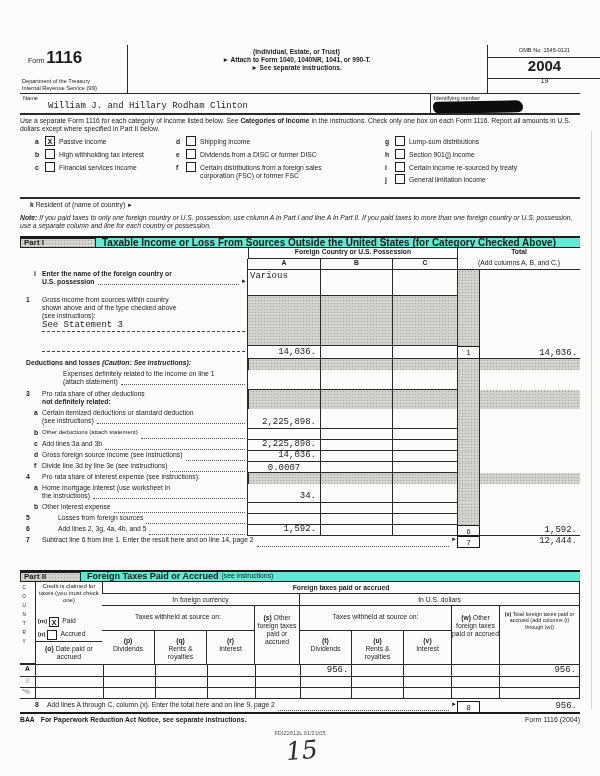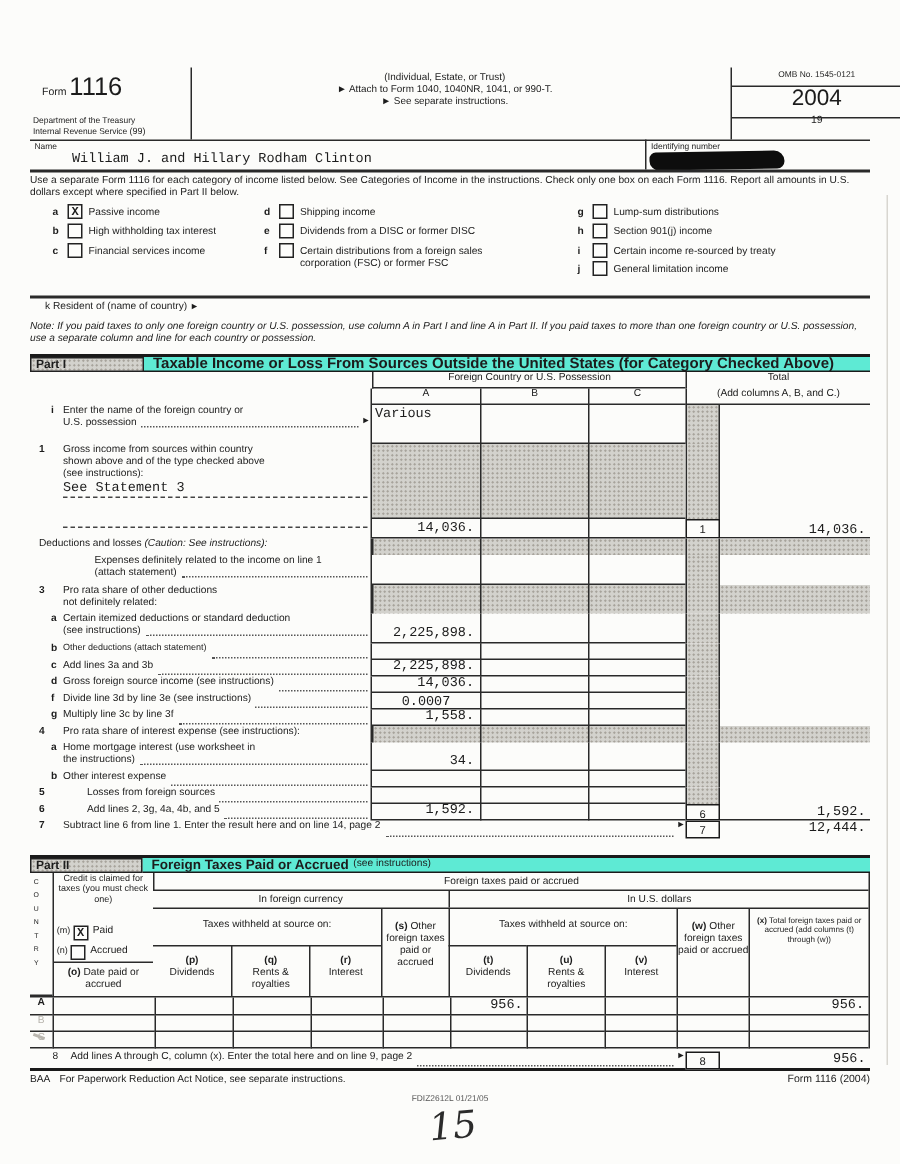--- a/index.html
+++ b/index.html
@@ -4,21 +4,21 @@
 <style>
   * { margin:0; padding:0; box-sizing:border-box; }
   html,body { background:#ffffff; }
   .page {
     position:relative; width:600px; height:776px; margin:0 auto;
     background:#fcfcfa; color:#1c1c1c;
     font-family:"Liberation Sans", sans-serif; font-size:6.8px; line-height:1.2;
     overflow:hidden;
   }
   .abs { position:absolute; }
-  .b { font-weight:normal; }
+  .b { font-weight:bold; }
   .i { font-style:italic; }
   .tw { font-family:"Liberation Mono", monospace; font-size:9px; }
   .shade {
     background-color:#d3d2cd;
     background-image:radial-gradient(#a39f97 0.6px, rgba(0,0,0,0) 0.7px);
     background-size:3px 3px;
   }
   .hline { position:absolute; background:#2a2a2a; height:1px; }
   .vline { position:absolute; background:#2a2a2a; width:1px; }
   .thick { height:2px; }
@@ -352,32 +352,20 @@
         <span>Divide line 3d by line 3e (see instructions)</span>
           <span class="dots"></span>
       </div>
       <div class="cell cA tw" style="text-align:center; padding-top:1px;">0.0007</div>
       <div class="cell cB"></div>
       <div class="cell cC"></div>
       <div class="num-strip shade"></div>
         <div class="ctotal"></div>
     </div>
 
-    <div class="p1row" style="height:11px;">
-      <div class="p1label flexrow">
-        <span class="p1let">g</span>
-        <span>Multiply line 3c by line 3f</span>
-          <span class="dots"></span>
-      </div>
-      <div class="cell cA val tw">1,558.</div>
-      <div class="cell cB"></div>
-      <div class="cell cC"></div>
-      <div class="num-strip shade"></div>
-        <div class="ctotal"></div>
-    </div>
 
     <div class="p1row" style="height:11px;">
       <div class="p1label">
         <span class="p1num">4</span>
         <div>Pro rata share of interest expense (see instructions):</div>
       </div>
       <div class="cA shade" style="border-left:1px solid #2a2a2a;"></div>
       <div class="cB shade" style="border-left:1px solid #2a2a2a;"></div>
       <div class="cC shade" style="border-left:1px solid #2a2a2a;"></div>
       <div class="num-strip shade"></div>
@@ -445,21 +433,21 @@
         <span>Subtract line 6 from line 1. Enter the result here and on line 14, page 2</span>
           <span class="dots"></span>
         <span class="arrow">►</span>
       </div>
       <div class="numbox">7</div>
       <div class="ctotal tw">12,444.</div>
     </div>
   </div>
 
   <div class="partbar" style="top:570px;">
-    <span class="partbadge shade" style="width:75px;">Part II</span>
+    <span class="partbadge shade" style="width:61px;">Part II</span>
     <span class="parttitle" style="font-size:9px;">Foreign Taxes Paid or Accrued</span>
     <span class="partsuffix">(see instructions)</span>
   </div>
 
   <div class="p2">
     <div class="flexrow">
 
       <div class="ccol" style="border-bottom:1px solid #2a2a2a;">
         <div class="country-vert">COUNTRY</div>
       </div>

